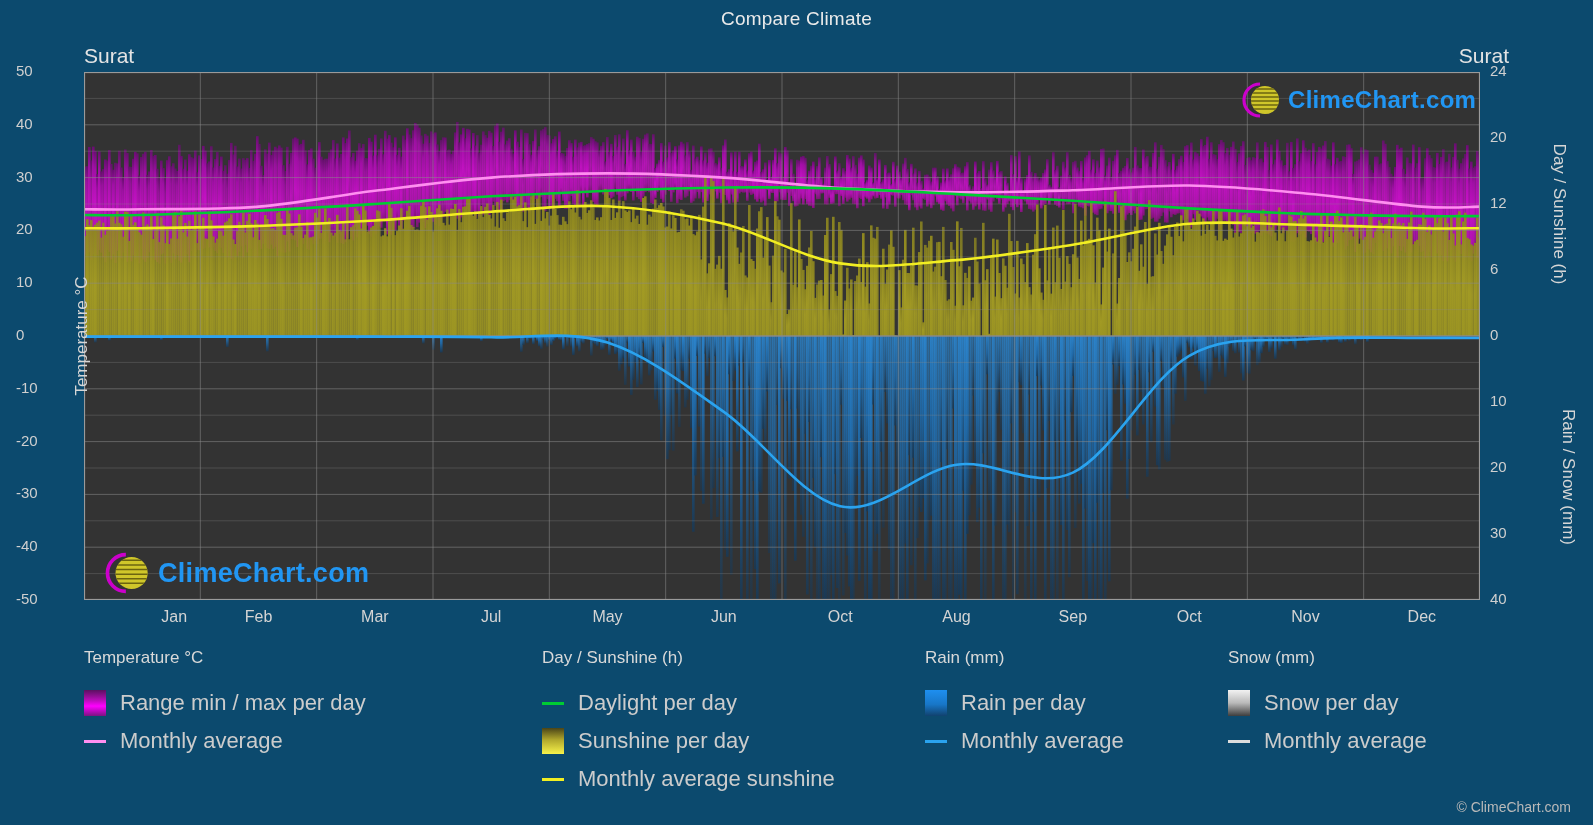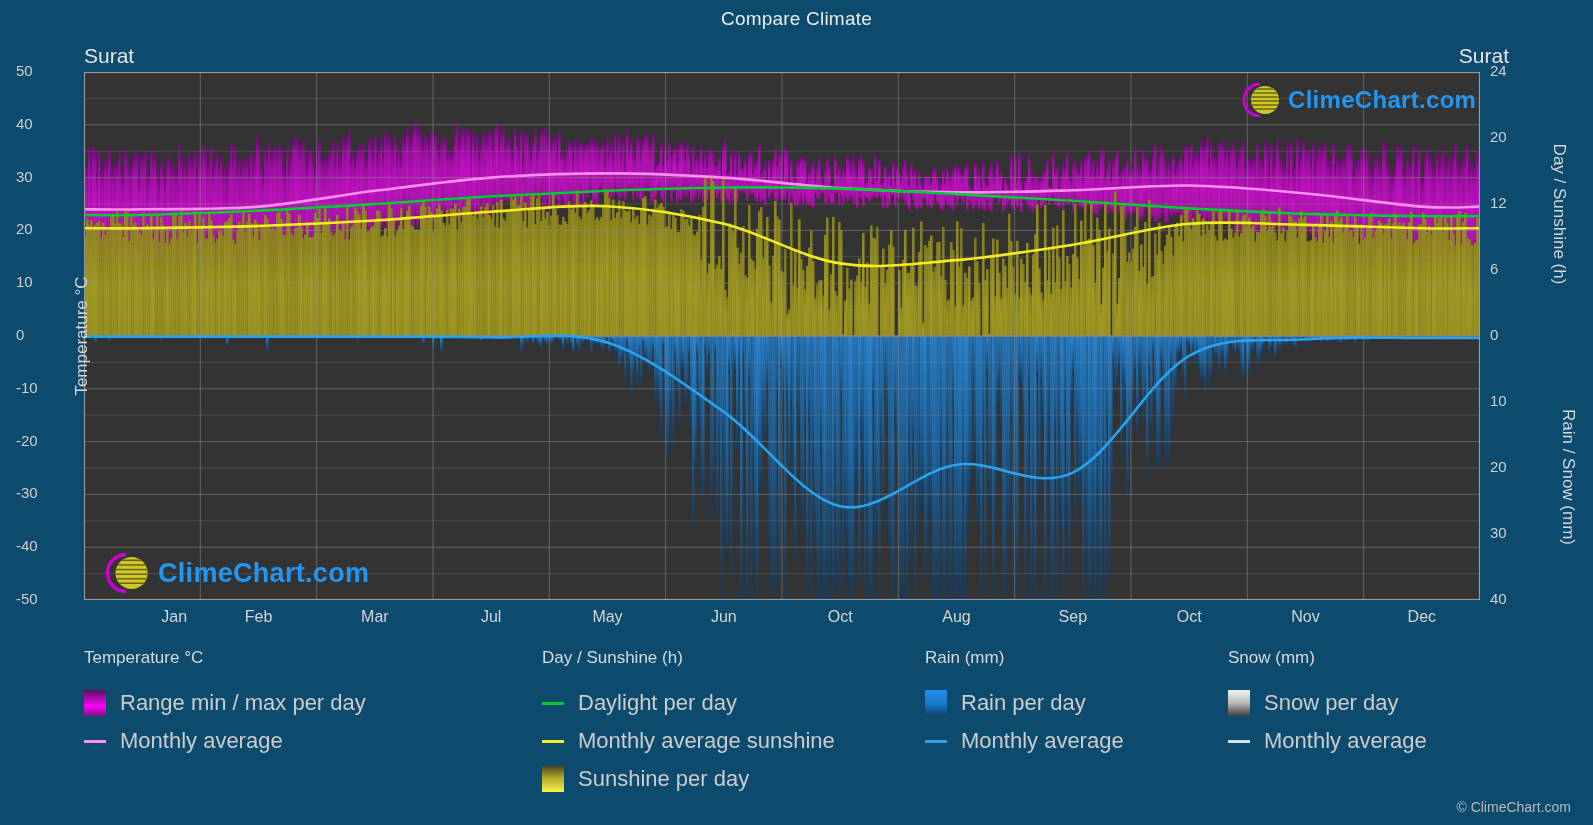--- a/index.html
+++ b/index.html
@@ -2064,26 +2064,26 @@
       </div>
     </div>
 
     <div class="lg-col" style="left:542px;">
       <div class="lg-head">Day / Sunshine (h)</div>
       <div class="lg-row">
         <span class="ln" style="background:#00cc33;"></span>
         <span class="lg-lab">Daylight per day</span>
       </div>
       <div class="lg-row">
+        <span class="sw sw-sun"></span>
+        <span class="lg-lab">Sunshine per day</span>
+      </div>
+      <div class="lg-row">
         <span class="ln" style="background:#f2ee22;"></span>
         <span class="lg-lab">Monthly average sunshine</span>
-      </div>
-      <div class="lg-row">
-        <span class="sw sw-sun"></span>
-        <span class="lg-lab">Sunshine per day</span>
       </div>
     </div>
 
     <div class="lg-col" style="left:925px;">
       <div class="lg-head">Rain (mm)</div>
       <div class="lg-row">
         <span class="sw sw-rain"></span>
         <span class="lg-lab">Rain per day</span>
       </div>
       <div class="lg-row">

